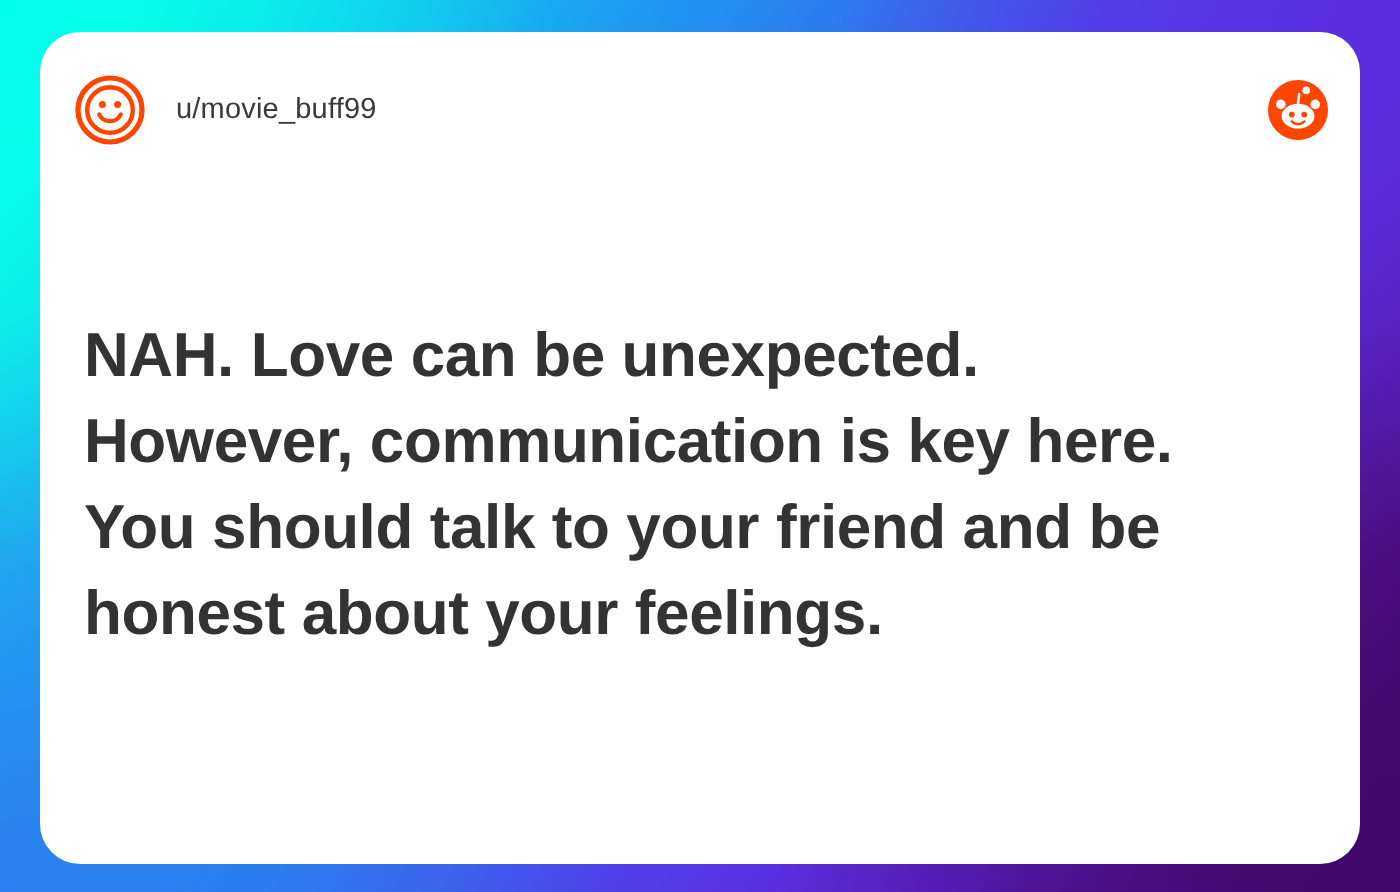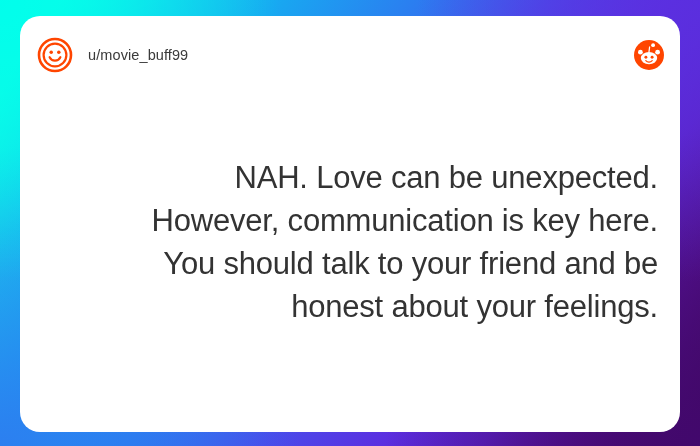--- a/index.html
+++ b/index.html
@@ -95,24 +95,23 @@
     position: absolute;
     left: 22px;
     right: 22px;
     top: 140px;
   }
   .body-text {
     font-size: 31px;
     line-height: 43px;
     color: #333333;
     letter-spacing: -0.2px;
-    font-weight: 400;
+    font-weight: 700;
     margin: 0;
     white-space: pre-line;
-    text-align: right;
   }
 </style>
 </head>
 <body>
 
 <div id="backdrop">
 
   <div id="card">
 
     <div class="card-header">

